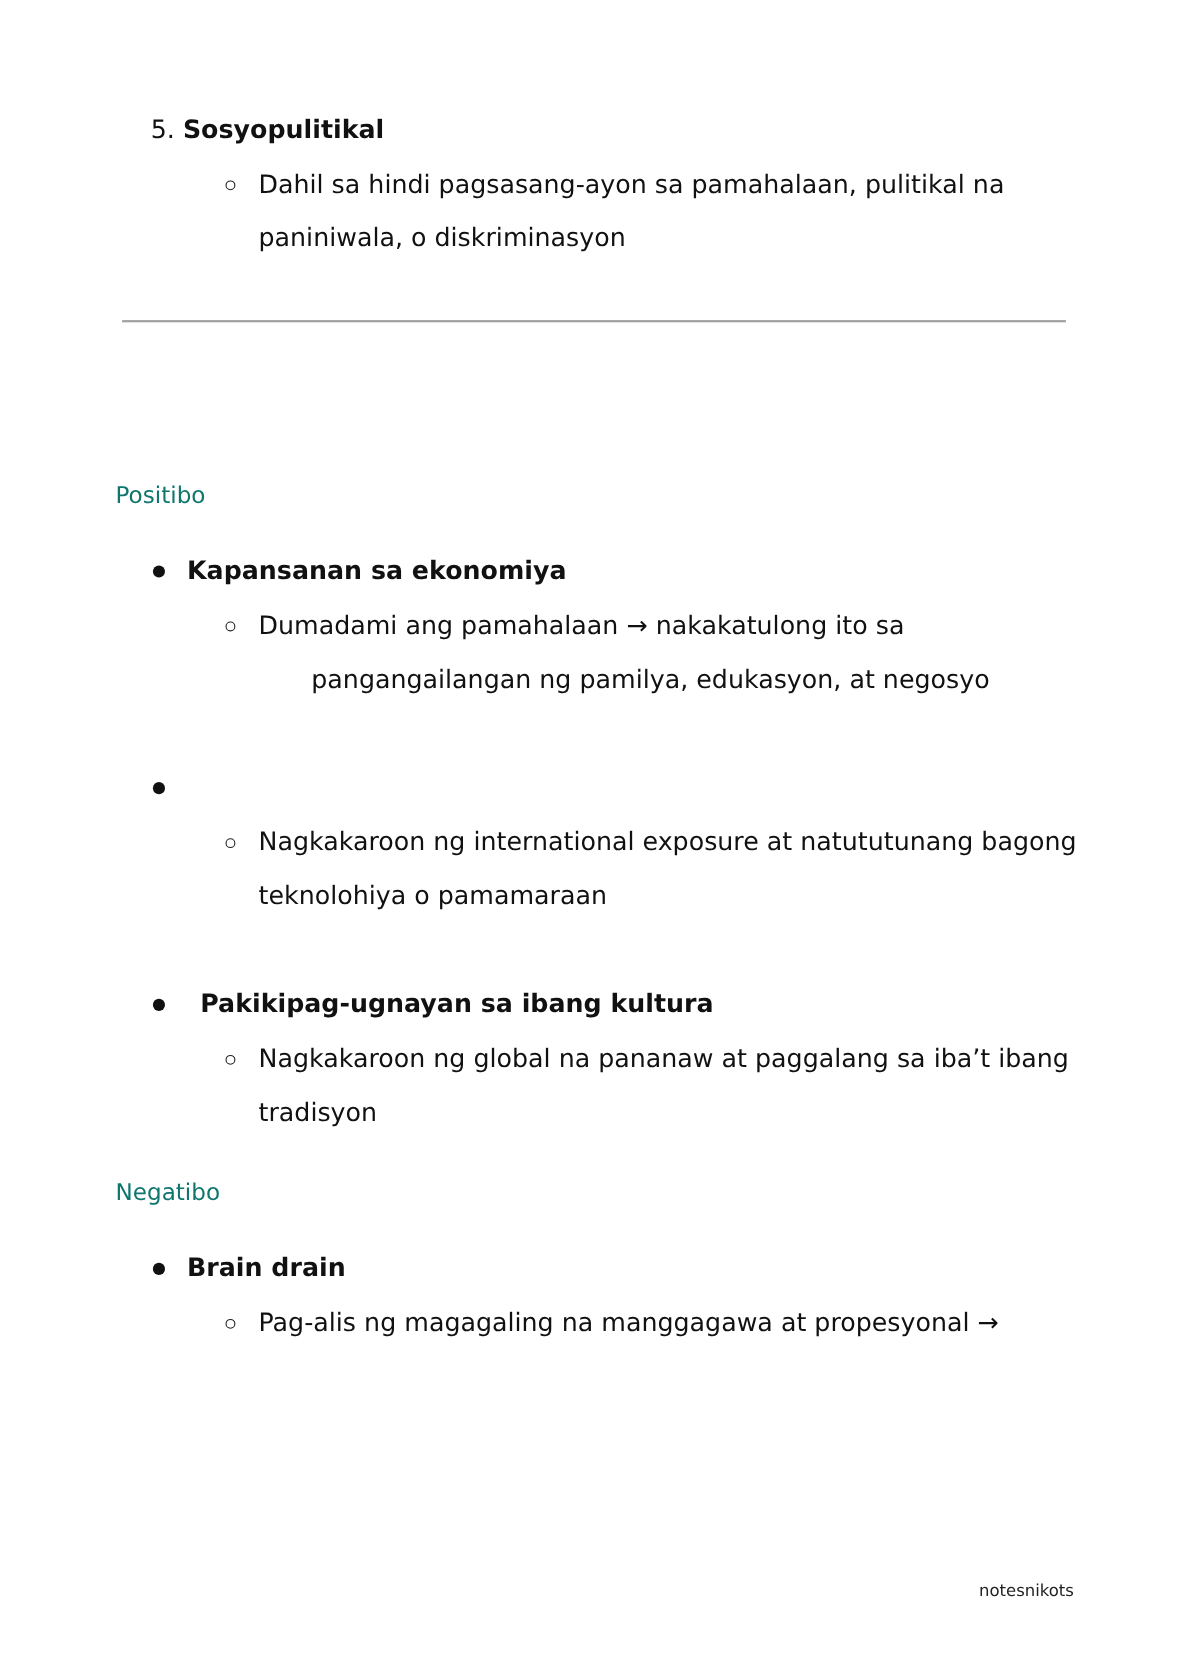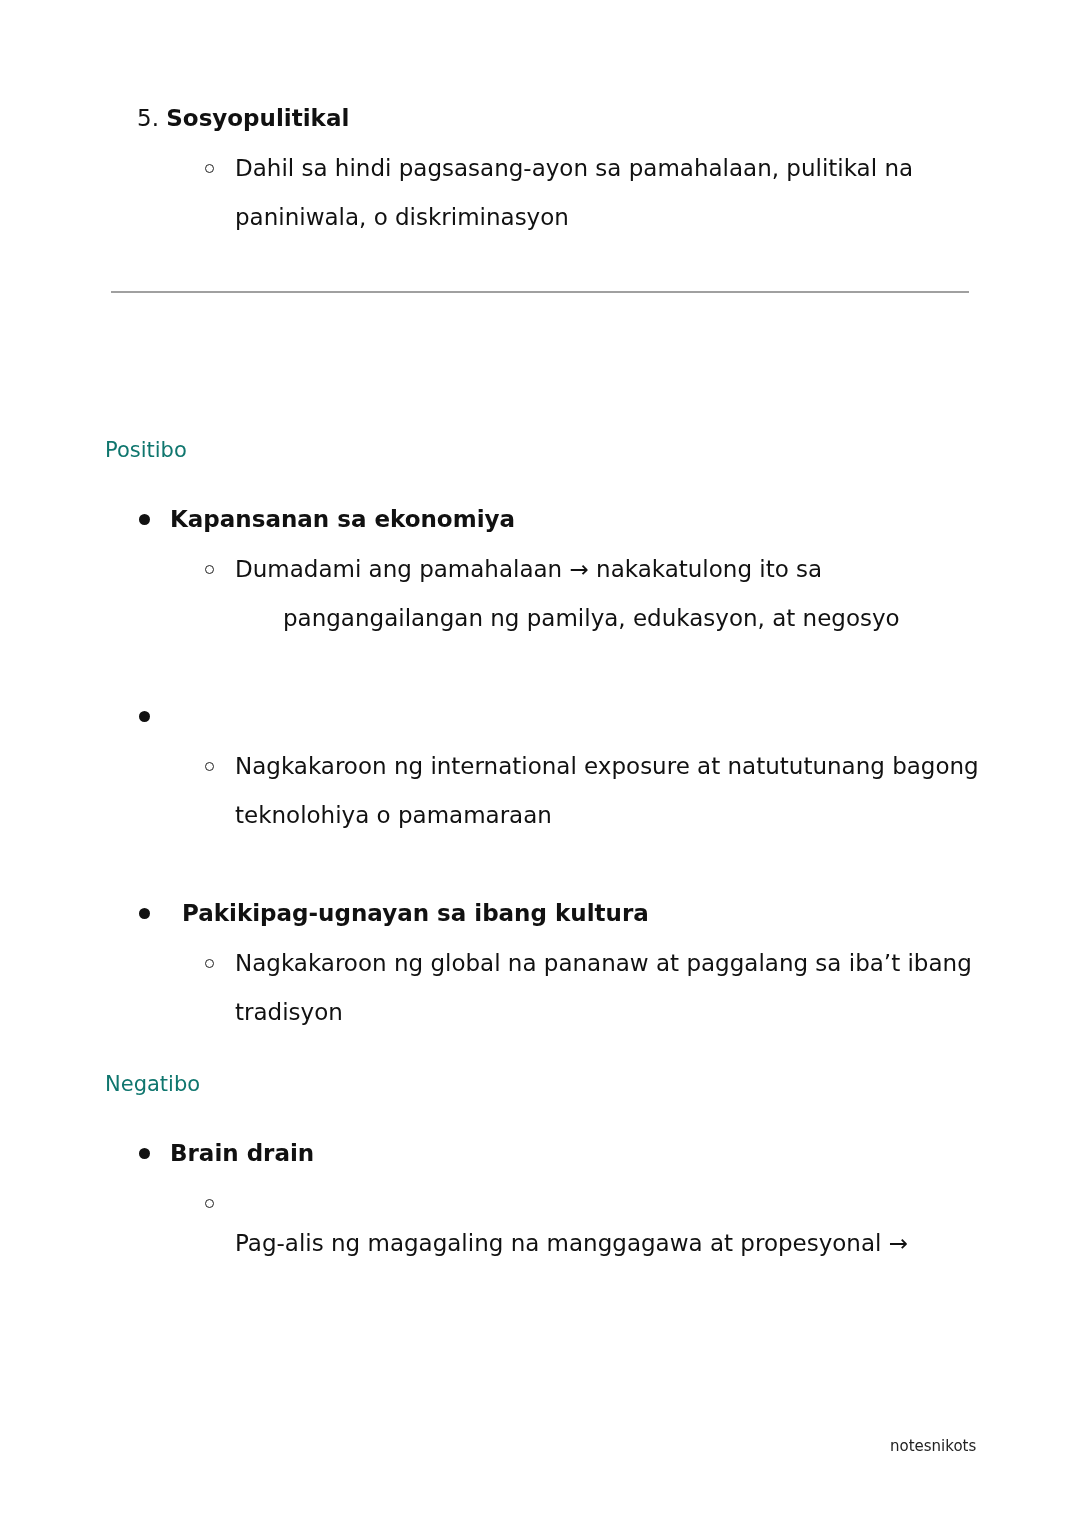--- a/index.html
+++ b/index.html
@@ -114,17 +114,17 @@
   <div class="abs bullet-title" style="left:182px; top:898px;">Pakikipag-ugnayan sa ibang kultura</div>
   <span class="sub-circle" style="left:205px; top:959px;"></span>
   <div class="abs sub-text" style="left:235px; top:948px;">Nagkakaroon ng global na pananaw at paggalang sa iba’t ibang</div>
   <div class="abs sub-text" style="left:235px; top:997px;">tradisyon</div>
 
   <div class="abs h3" style="left:105px; top:1070px;">Negatibo</div>
 
   <span class="bullet-dot" style="left:139px; top:1148px;"></span>
   <div class="abs bullet-title" style="left:170px; top:1138px;">Brain drain</div>
   <span class="sub-circle" style="left:205px; top:1199px;"></span>
-  <div class="abs sub-text" style="left:235px; top:1228px;">Pag-alis ng magagaling na manggagawa at propesyonal →</div>
+  <div class="abs sub-text" style="left:235px; top:1188px;">Pag-alis ng magagaling na manggagawa at propesyonal →</div>
 
   <div class="abs footer" style="left:890px; top:1436px;">notesnikots</div>
 
 </div>
 
 </body></html>

